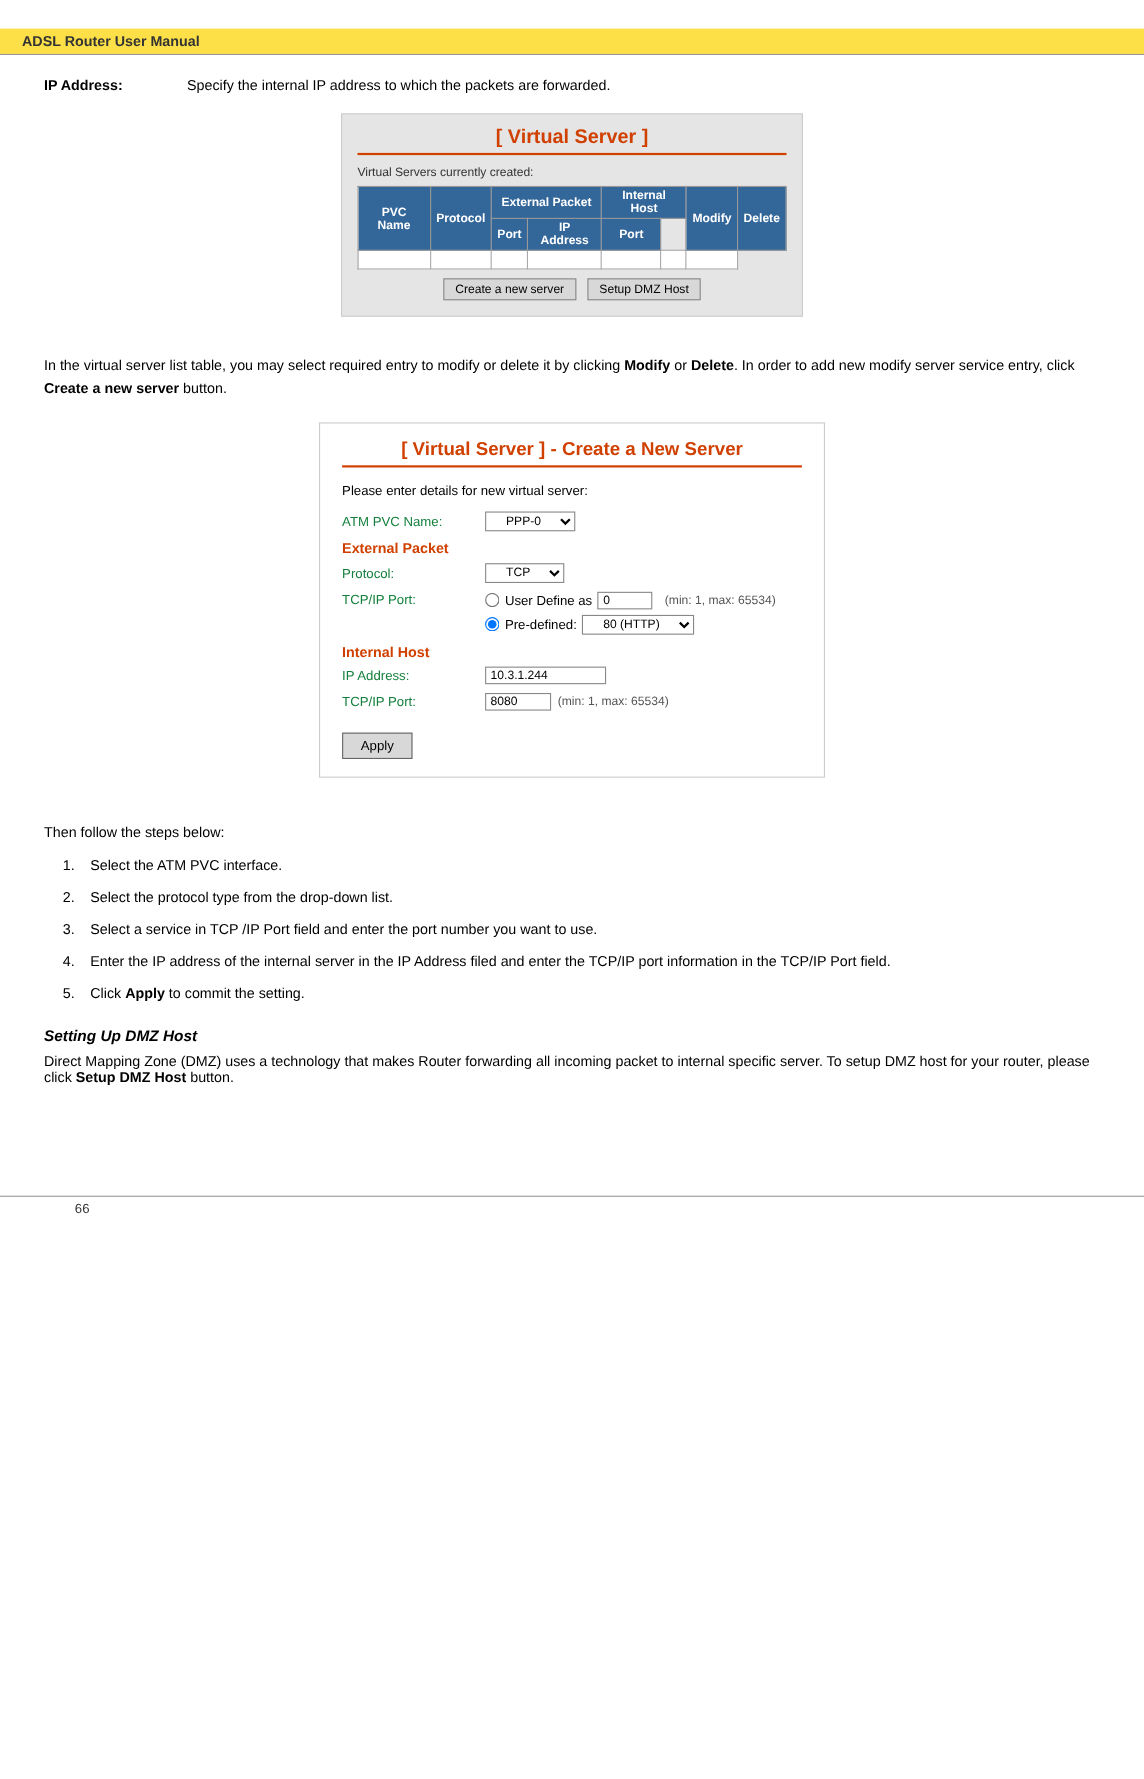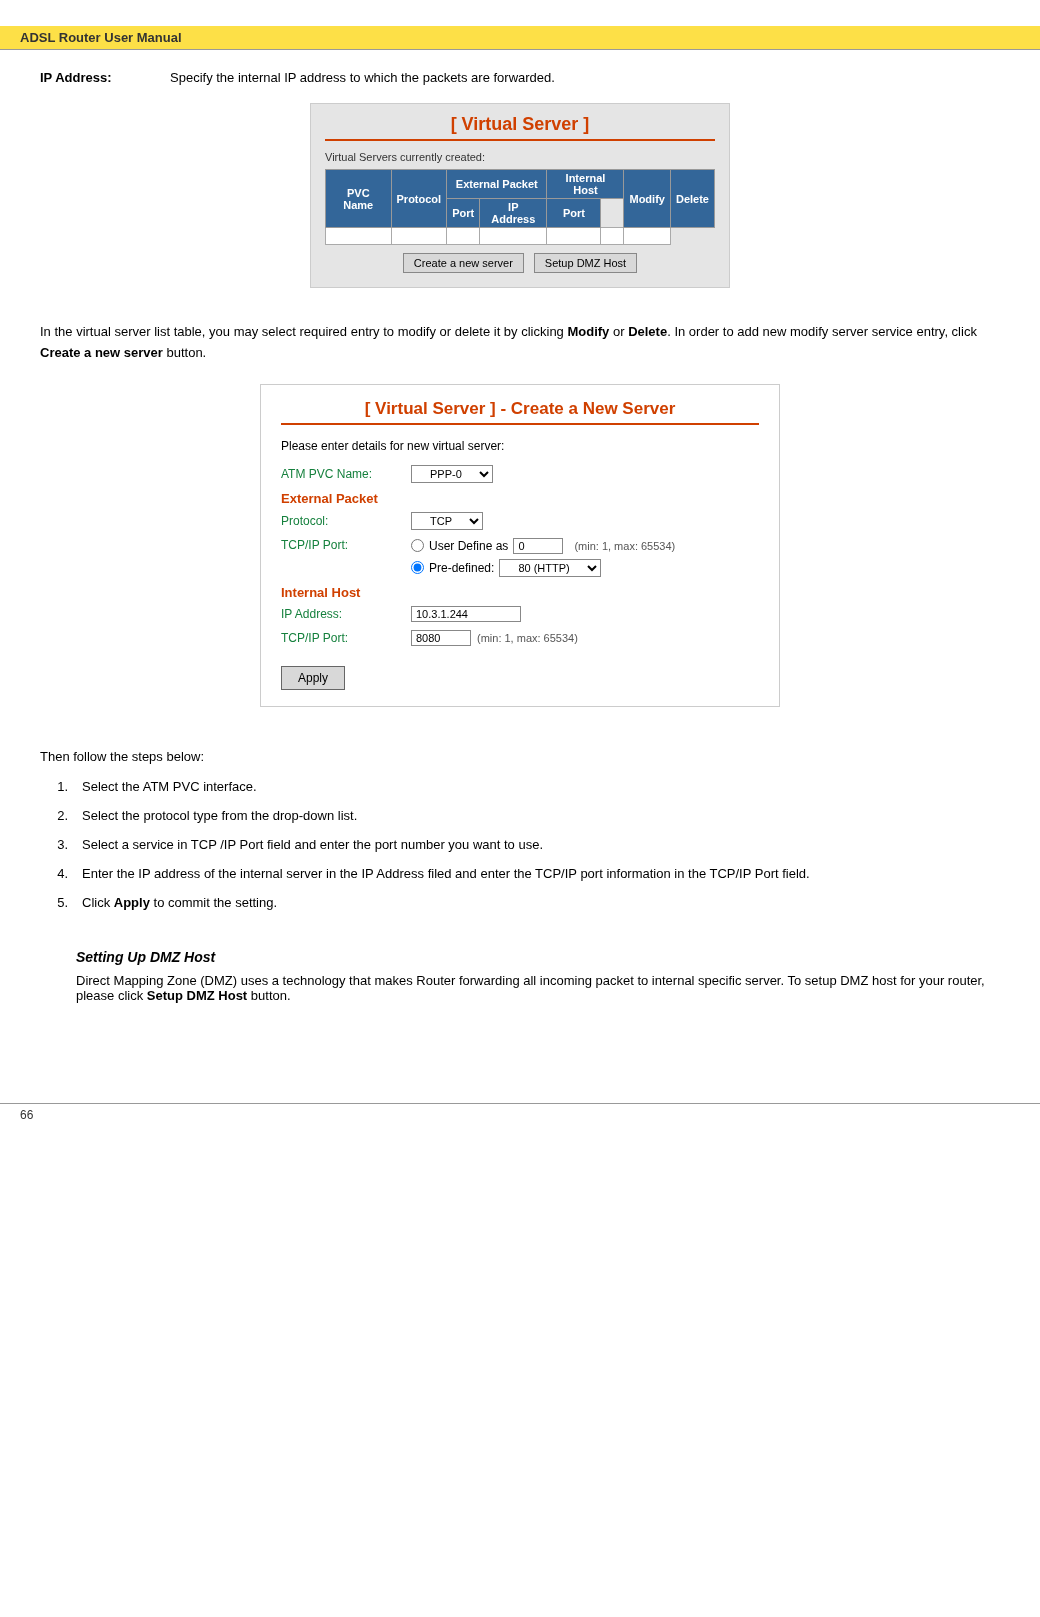--- a/index.html
+++ b/index.html
@@ -90,21 +90,21 @@
       cursor: pointer;
       color: #000;
     }
     .para-text {
       margin-bottom: 20px;
       line-height: 1.6;
     }
     
     .create-box {
       margin: 0 auto 20px auto;
-      width: 520px;
+      width: 460px;
       border: 1px solid #ccc;
       padding: 14px 20px 16px 20px;
       background: #fff;
     }
     .create-title {
       font-size: 17px;
       font-weight: bold;
       color: #d04000;
       border-bottom: 2px solid #d04000;
       padding-bottom: 4px;
@@ -163,21 +163,21 @@
     }
     .apply-btn {
       background: #d8d8d8;
       border: 1px solid #666;
       padding: 4px 16px;
       font-size: 12px;
       cursor: pointer;
       margin-top: 10px;
     }
     .steps-section {
-      margin-bottom: 36px;
+      margin-bottom: 20px;
     }
     .steps-section p {
       margin-bottom: 10px;
       line-height: 1.6;
     }
     .step-list {
       list-style: none;
       padding-left: 0;
     }
     .step-list li {
@@ -186,38 +186,38 @@
       margin-bottom: 8px;
       line-height: 1.6;
     }
     .step-num {
       min-width: 28px;
       text-align: right;
       font-weight: normal;
     }
     .dmz-section {
       margin-top: 20px;
-      margin-left: 36px;
     }
     .dmz-title {
       font-weight: bold;
       font-style: italic;
       font-size: 14px;
       margin-bottom: 8px;
     }
     .page-footer {
       position: relative;
       margin-top: 60px;
       padding: 4px 20px;
       font-size: 12px;
       color: #333;
       border-top: 1px solid #999;
     }
     .footer-num {
       text-align: left;
+      margin-left: 48px;
     }
     .bold { font-weight: bold; }
     .col-header-group {
       background: #336699;
       color: #fff;
     }
     .col-header-sub {
       background: #4488bb;
       color: #fff;
     }

